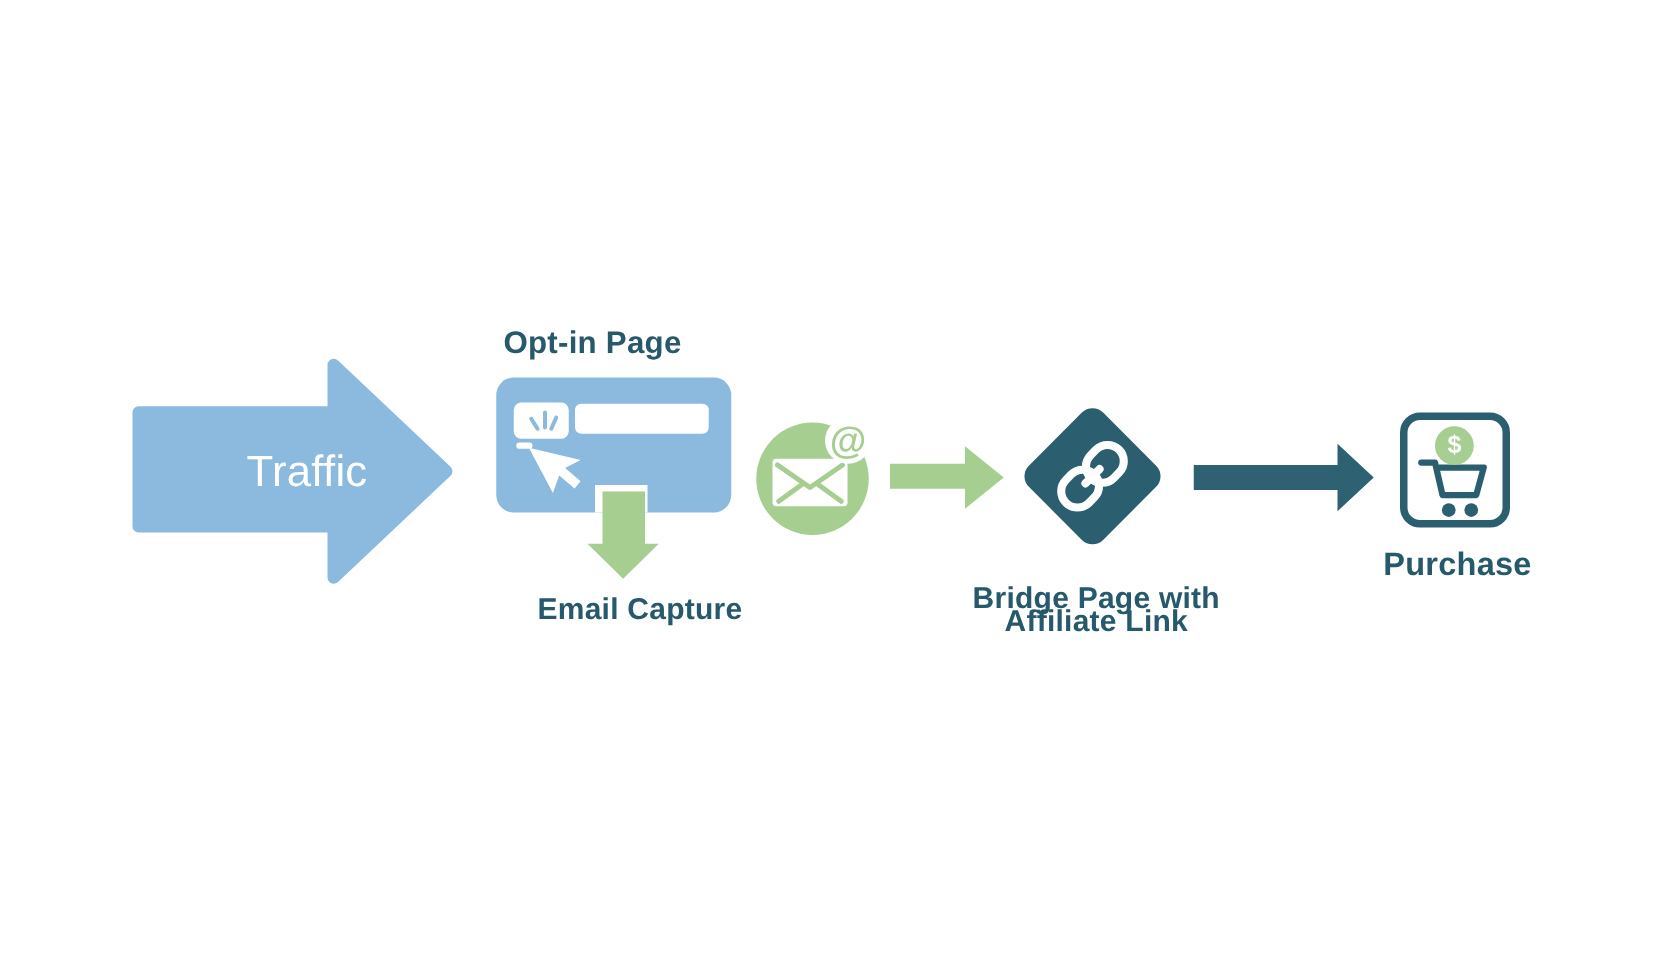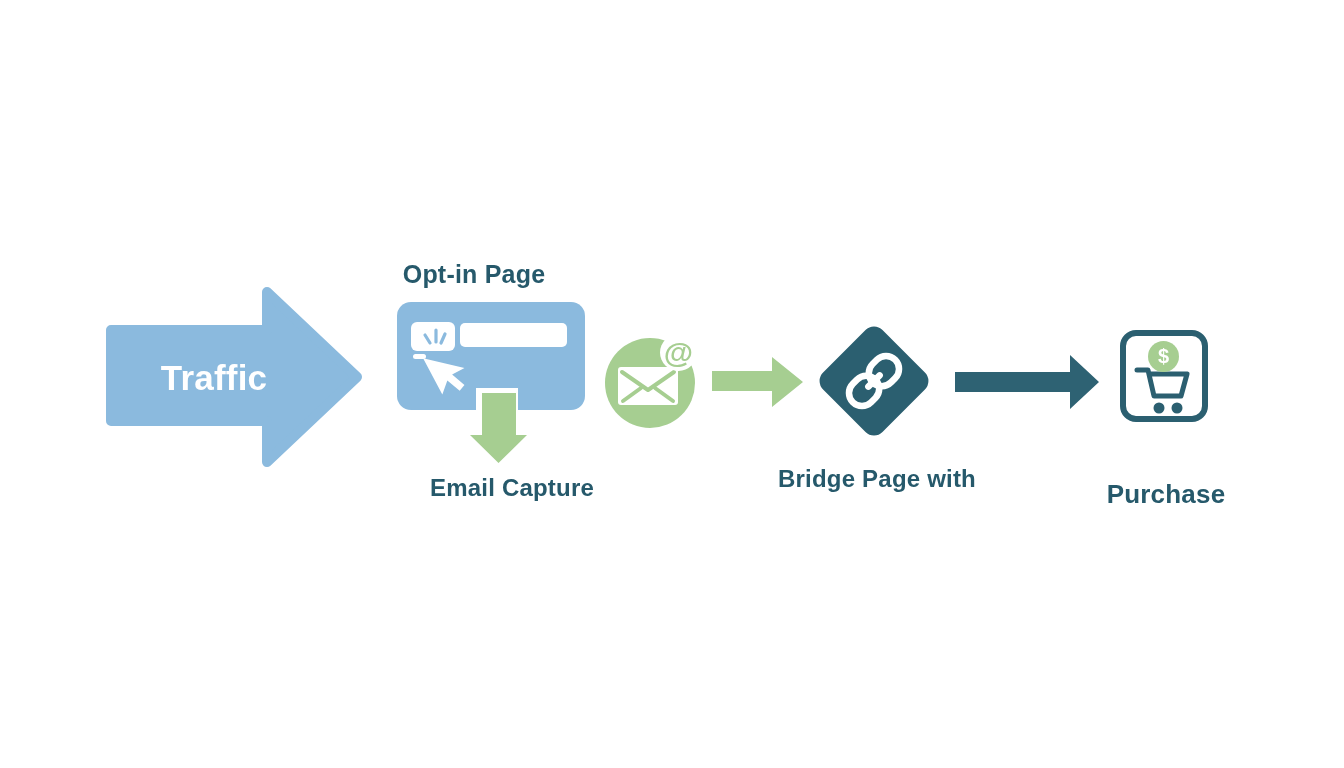--- a/index.html
+++ b/index.html
@@ -13,27 +13,27 @@
   .abs{position:absolute;}
   .label{
     position:absolute;
     color:var(--label);
     font-weight:700;
     text-align:center;
     letter-spacing:0.2px;
   }
   .traffic-label{
     left:134px;top:358px;width:160px;
-    color:#fff;font-size:35px;font-weight:700;
+    color:#fff;font-size:35px;font-weight:400;text-align:right;
   }
   .optin-title{left:384px;top:260px;width:180px;font-size:25px;}
   .email-capture-label{left:412px;top:474px;width:200px;font-size:24px;}
   .bridge-line1{left:767px;top:465px;width:220px;font-size:24px;}
   .bridge-line2{left:767px;top:484px;width:220px;font-size:24px;}
-  .purchase-label{left:1076px;top:436px;width:180px;font-size:26px;margin-top:43px;}
+  .purchase-label{left:1076px;top:436px;width:180px;font-size:26px;}
 
   .optin-card{
     position:absolute;left:397px;top:302px;width:188px;height:108px;
     background:var(--blue);border-radius:14px;
   }
   .click-box{
     position:absolute;left:14px;top:20px;width:44px;height:29px;
     background:#fff;border-radius:6px;
   }
   .input-box{
@@ -128,20 +128,21 @@
 
   <div class="diamond"></div>
   <svg class="abs" style="left:839px;top:346px" width="70" height="70" viewBox="0 0 70 70">
     <g transform="rotate(-45 35 35)" fill="none" style="stroke:#fff" stroke-width="6.5" stroke-linecap="round">
       <rect x="5" y="22" width="32" height="26" rx="13"></rect>
       <rect x="33" y="22" width="32" height="26" rx="13"></rect>
       <line x1="27" y1="35" x2="43" y2="35"></line>
     </g>
   </svg>
   <div class="bridge-line1 label">Bridge Page with</div>
+  <div class="bridge-line2 label">Affiliate Link</div>
 
   <svg class="abs" style="left:953px;top:352px" width="148" height="60" viewBox="0 0 148 60">
     <path d="M2 20 H117 V3 L146 30 L117 57 V40 H2 Z" style="fill:var(--teal-dark)"></path>
   </svg>
 
   <div class="purchase-box"></div>
   <svg class="abs" style="left:1131px;top:361px" width="66" height="58" viewBox="0 0 66 58">
     <path d="M6 9 H17 L23 35 H50 L56 13 H19" fill="none" style="stroke:var(--teal)" stroke-width="5" stroke-linecap="round" stroke-linejoin="round"></path>
     <circle cx="28" cy="47" r="5.5" style="fill:var(--teal)"></circle>
     <circle cx="46" cy="47" r="5.5" style="fill:var(--teal)"></circle>

